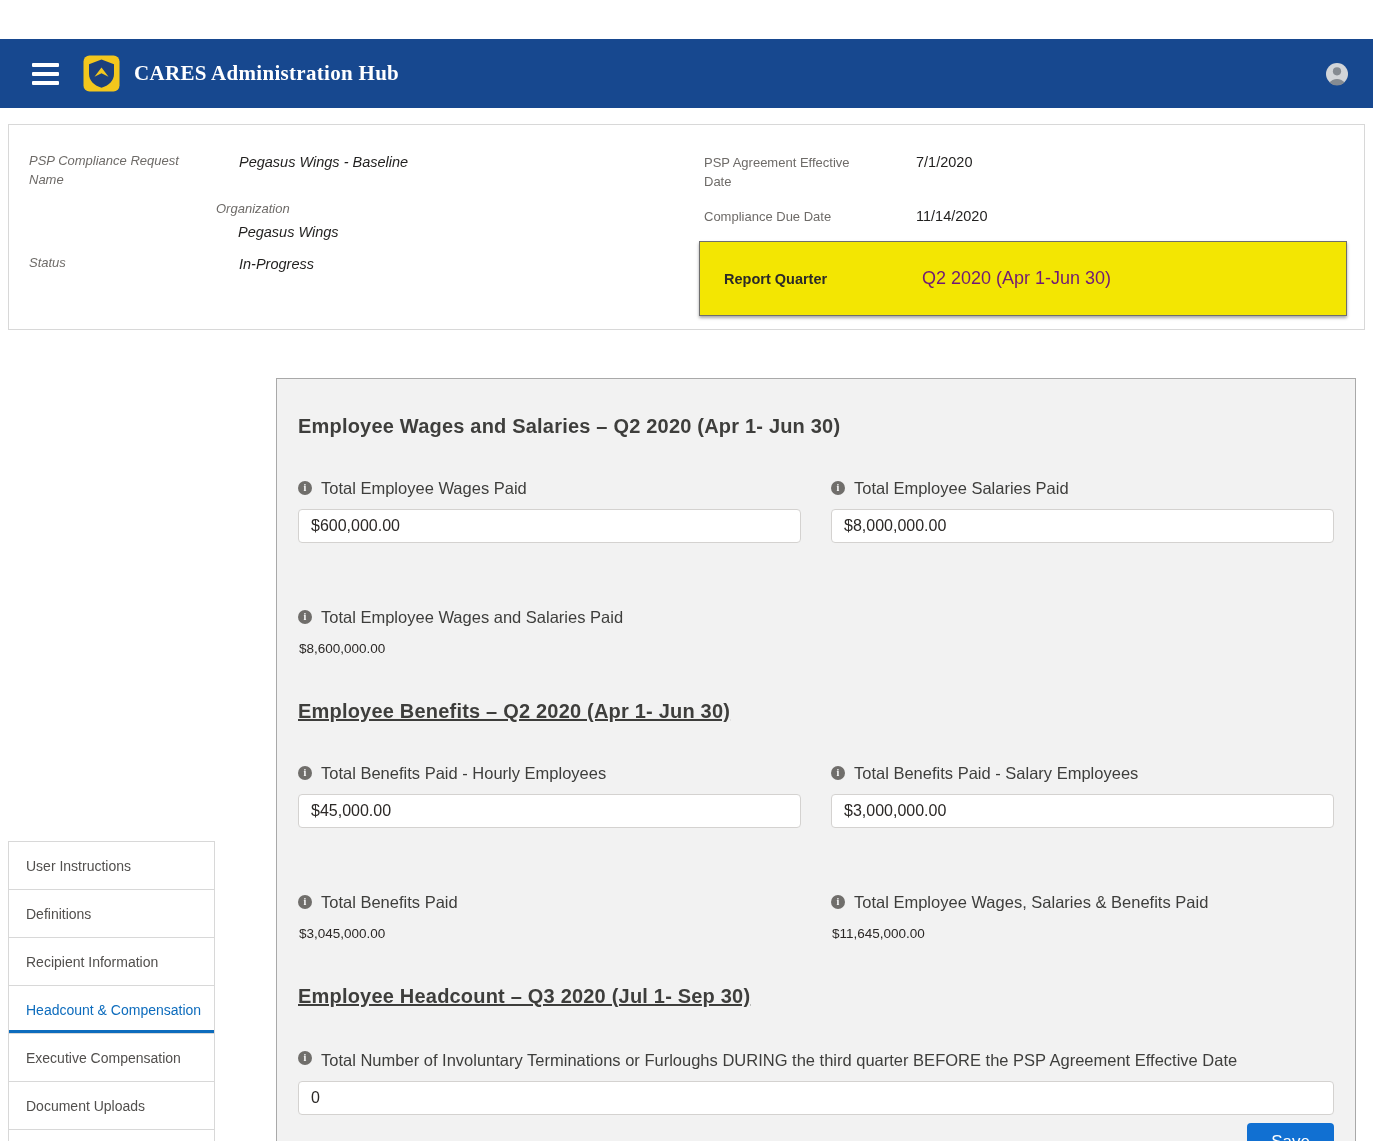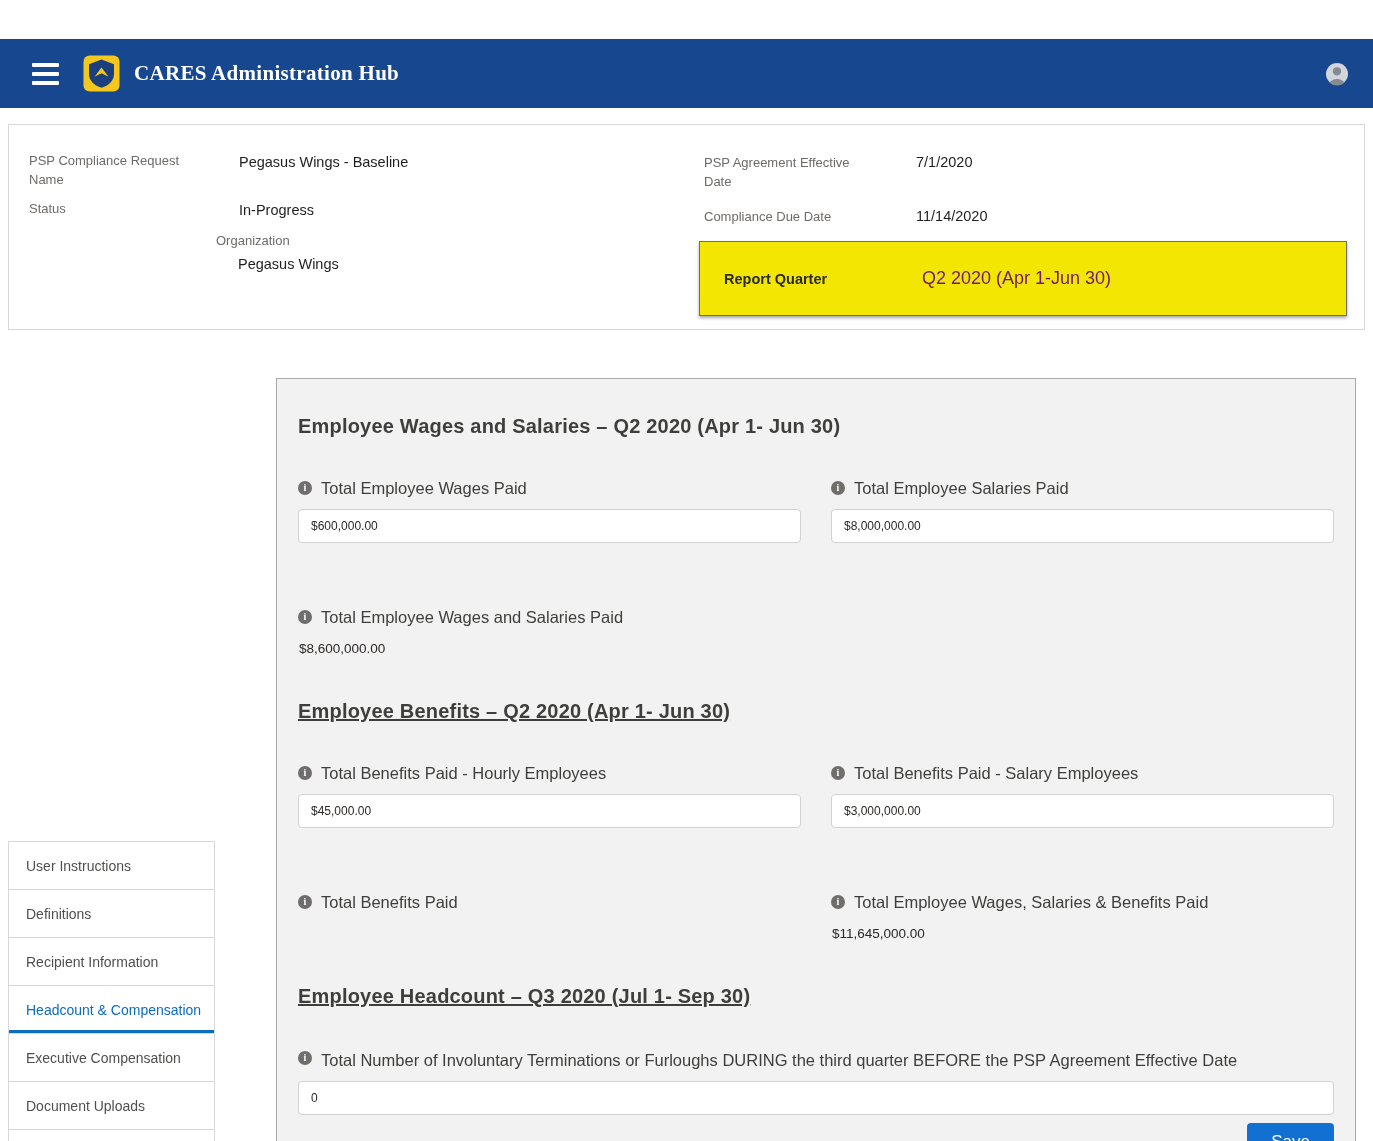--- a/index.html
+++ b/index.html
@@ -41,21 +41,21 @@
   .avatar { margin-left: auto; cursor: pointer; display: flex; align-items: center; }
 
   
   .summary-card {
     margin: 16px 8px 0 8px;
     border: 1px solid #d8d8d8;
     background: #fff;
     display: flex;
     padding: 26px 0 13px 20px;
   }
-  .sum-left { width: 670px; }
+  .sum-left { width: 670px; font-style: italic; }
   .lrow { display: grid; grid-template-columns: 210px 1fr; margin-bottom: 10px; }
   .slabel { font-size: 13px; color: #6e6b68; line-height: 19px; max-width: 168px; }
   .svalue { font-size: 14.5px; color: #201f1e; line-height: 22px; }
   .org-block { margin-left: -23px; }
   .org-block .svalue { padding-left: 22px; margin-top: 3px; }
   .sum-right { flex: 1; margin-right: 17px; }
   .srow {
     display: grid; grid-template-columns: 212px 1fr;
     align-items: baseline; margin-bottom: 14px; padding-left: 5px;
     line-height: 22px;
@@ -132,21 +132,21 @@
     align-items: center;
     justify-content: center;
   }
   input.txt {
     width: 100%;
     height: 34px;
     background: #fff;
     border: 1px solid #d4d2d0;
     border-radius: 4px;
     padding: 0 12px;
-    font-size: 12px;
+    font-size: 16px;
     color: #2b2826;
     font-family: "Liberation Sans", sans-serif;
   }
   .computed-block { margin-top: 62px; }
   .computed-value { font-size: 13.5px; color: #2b2826; margin-top: 12px; padding-left: 1px; }
   .spacer-heading { margin-top: 44px; text-decoration: underline; }
   .wide-label .label-text { max-width: 935px; line-height: 28px; }
   .wide-label { margin-bottom: 7px; }
   .save-row { display: flex; justify-content: flex-end; margin-top: 8px; }
   .save-btn {
@@ -188,29 +188,29 @@
   </span>
 </header>
 
 <section class="summary-card">
   <div class="sum-left">
     <div class="lrow">
       <span class="slabel">PSP Compliance Request Name</span>
       <span class="svalue">Pegasus Wings - Baseline</span>
     </div>
     <div class="lrow">
-      <span class="slabel">Status</span>
-      <span class="svalue">In-Progress</span>
-    </div>
-    <div class="lrow">
       <span></span>
       <span class="org-block">
         <div class="slabel">Organization</div>
         <div class="svalue">Pegasus Wings</div>
       </span>
+    </div>
+    <div class="lrow">
+      <span class="slabel">Status</span>
+      <span class="svalue">In-Progress</span>
     </div>
   </div>
   <div class="sum-right">
     <div class="srow">
       <span class="slabel">PSP Agreement Effective Date</span>
       <span class="svalue">7/1/2020</span>
     </div>
     <div class="srow">
       <span class="slabel">Compliance Due Date</span>
       <span class="svalue">11/14/2020</span>
@@ -279,20 +279,21 @@
         <input class="txt" type="text" value="$3,000,000.00" style="">
       </div>
     </div>
 
     <div class="row2 computed-block">
       <div>
         <div class="field-label">
           <span class="info-icon">i</span>
           <span class="label-text">Total Benefits Paid</span>
         </div>
+        <div class="computed-value">$3,045,000.00</div>
       </div>
       <div>
         <div class="field-label">
           <span class="info-icon">i</span>
           <span class="label-text">Total Employee Wages, Salaries &amp; Benefits Paid</span>
         </div>
         <div class="computed-value">$11,645,000.00</div>
       </div>
     </div>
 

